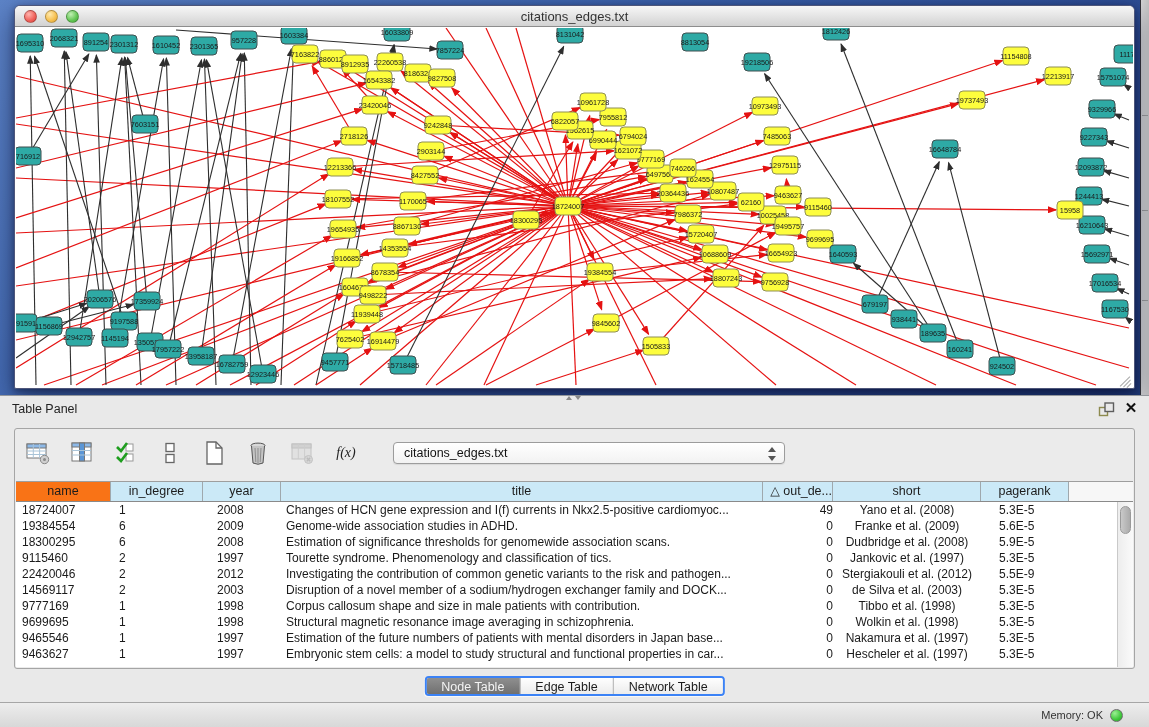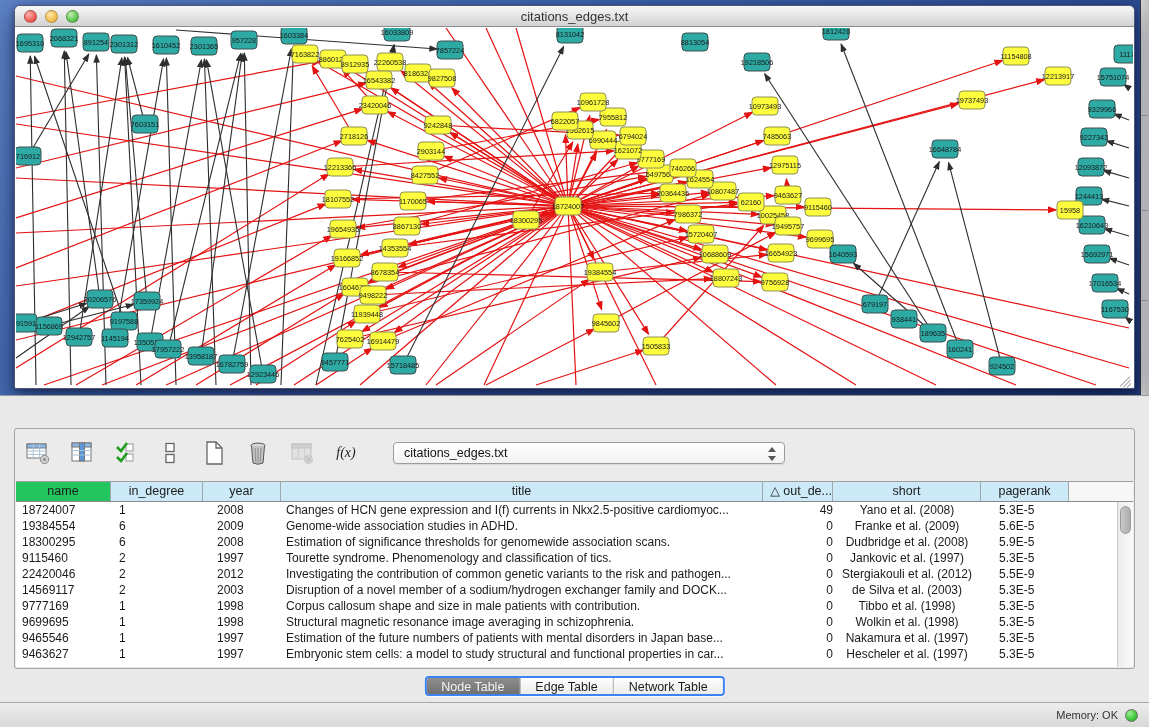--- a/index.html
+++ b/index.html
@@ -55,21 +55,21 @@
   .combo-arrows { position:absolute; right:8px; top:3px; width:9px; height:16px; }
   .combo-arrows i { position:absolute; left:1px; width:0; height:0; border-left:4px solid transparent; border-right:4px solid transparent; }
   .combo-arrows .up { top:1px; border-bottom:5px solid #555; }
   .combo-arrows .dn { bottom:1px; border-top:5px solid #555; }
 
   
   .table-wrap { position:absolute; left:1px; right:1px; top:52px; bottom:1px; background:#fff; border-top:1px solid #9e9e9e; }
   .thead { display:flex; height:20px; border-bottom:1px solid #8a8a8a; background:#f4f4f4; }
   .th { font-size:12.5px; color:#1c1c1c; text-align:center; line-height:19px;
     background:#cbe9f7; border-right:1px solid #9fa8ad; overflow:hidden; white-space:nowrap; cursor:pointer; }
-  .th.c0 { background:#22c55e; }
+  .th.c0 { background:#f97316; }
   .th.fill { background:#f7f7f7; border-right:none; flex:1; }
   .tbody { position:absolute; left:0; right:16px; top:20px; bottom:0; overflow:hidden; }
   .tr { display:flex; height:16px; cursor:default; }
   .td { font-size:12px; color:#1a1a1a; line-height:16px; white-space:nowrap; overflow:hidden; }
   .c0 { width:95px; } .c1 { width:92px; } .c2 { width:78px; } .c3 { width:482px; }
   .c4 { width:70px;text-align:right; } .c5 { width:148px; } .c6 { width:88px; }
   .td.c0 { padding-left:6px; } .td.c1 { padding-left:8px; } .td.c2 { padding-left:14px; }
   .td.c3 { padding-left:5px; } .td.c4 { padding-left:9px; } .td.c5 { text-align:center; } .td.c6 { padding-left:18px; }
   .vscroll { position:absolute; right:0; top:20px; bottom:0; width:16px;
     background:linear-gradient(to right,#ededed,#fafafa); border-left:1px solid #c9c9c9; }
@@ -80,21 +80,21 @@
   .tabs { position:absolute; left:50%; transform:translateX(-50%); top:280px; display:flex; height:20px;
     border:2px solid #3b82f6; border-radius:4px; overflow:hidden; box-shadow:0 1px 1px rgba(255,255,255,.7); }
   .tab { font-size:12.5px; line-height:19px; padding:0 15px; background:linear-gradient(#fefefe,#ececec);
     color:#1c1c1c; border-right:1px solid #a8a8a8; cursor:pointer; white-space:nowrap; }
   .tab:last-child { border-right:none; }
   .tab.active { background:linear-gradient(#8f8f8f,#707070); color:#f4f4f4; }
 
   
   .status-bar { position:absolute; left:0; bottom:0; width:1149px; height:25px;
     background:linear-gradient(#ededed,#d8d8d8); border-top:1px solid #a6a6a6;
-    display:flex; align-items:center; justify-content:flex-end; padding-right:11px; gap:7px; }
+    display:flex; align-items:center; justify-content:flex-end; padding-right:26px; gap:7px; }
   .mem-label { font-size:11px; color:#333; }
   .mem-dot { width:13px; height:13px; border-radius:50%; border:1px solid #6d6d6d;
     background:radial-gradient(circle at 35% 30%, #9bef93, #3fc73b 60%, #2aa32a); }
 </style>
 </head>
 <body>
 
 <div class="app">
 
   <div class="desktop"></div>
@@ -725,20 +725,34 @@
         </g>
       </svg>
     <div class="grip">
         <div class="g1"></div>
         <div class="g2"></div>
         <div class="g3"></div>
       </div>
   </div>
 
   <div class="table-panel">
+    <div class="panel-header">
+      <div class="split-handle">
+          <i class="up"></i>
+          <i class="dn"></i>
+        </div>
+      <div class="panel-title">Table Panel</div>
+      <div class="panel-float">
+        <svg viewBox="0 0 17 17">
+            <rect x="1.5" y="6.5" width="8" height="8" fill="none" stroke="#8d8a4e" stroke-width="1.4"></rect>
+            <rect x="7" y="2" width="8.5" height="8.5" fill="#e9e9e9" stroke="#5e5e5e" stroke-width="1.4"></rect>
+          </svg>
+      </div>
+      <div class="panel-close">✕</div>
+    </div>
 
     <div class="content-box">
       <div class="toolbar">
         <div class="tool">
           <svg viewBox="0 0 26 26">
               <rect x="2" y="4" width="19" height="14" fill="#fff" stroke="#777"></rect>
               <rect x="2" y="4" width="19" height="4" fill="#8db9e8" stroke="#777"></rect>
               <line x1="8.3" y1="4" x2="8.3" y2="18" stroke="#a9c4d8"></line>
               <line x1="14.6" y1="4" x2="14.6" y2="18" stroke="#a9c4d8"></line>
               <line x1="2" y1="11" x2="21" y2="11" stroke="#a9c4d8"></line>

